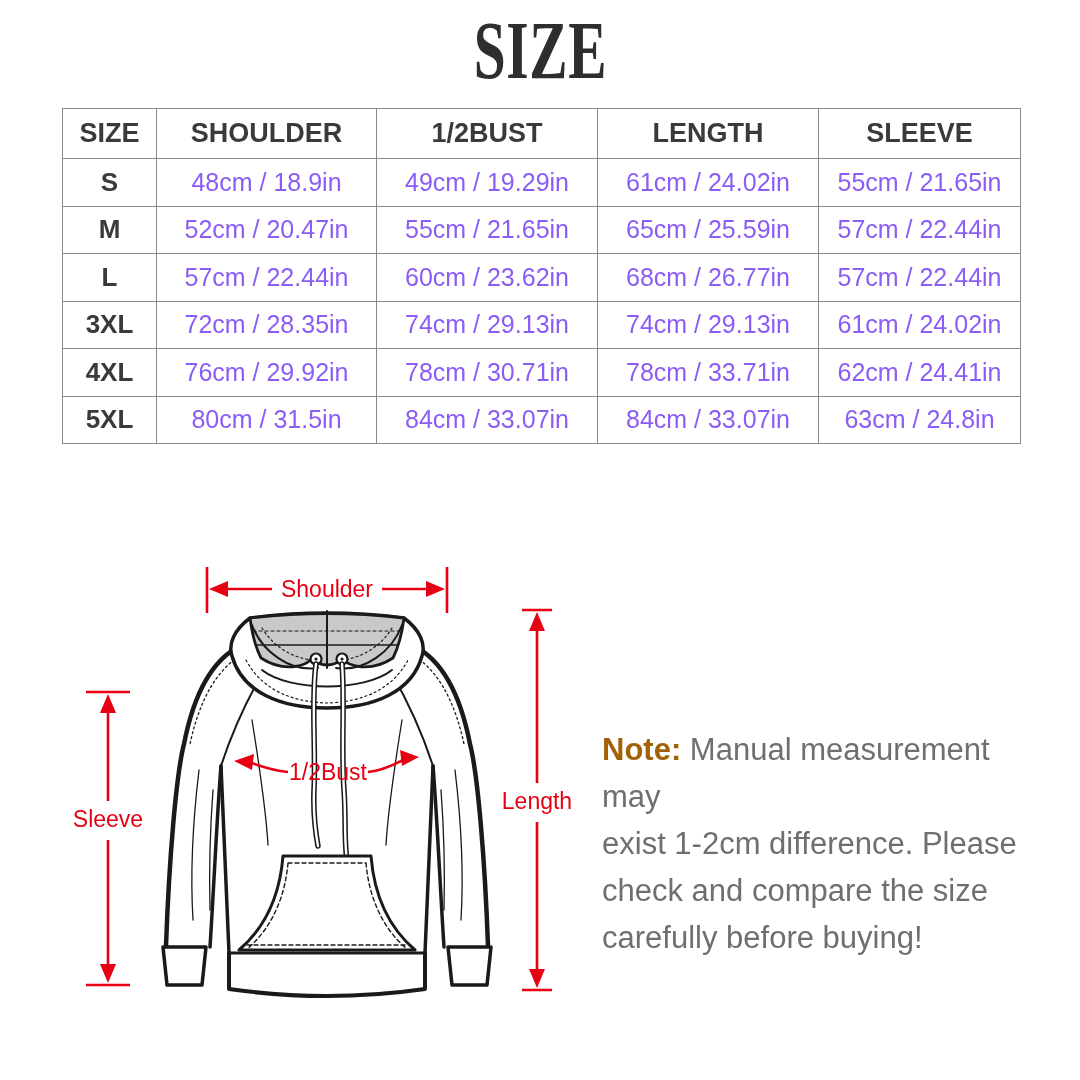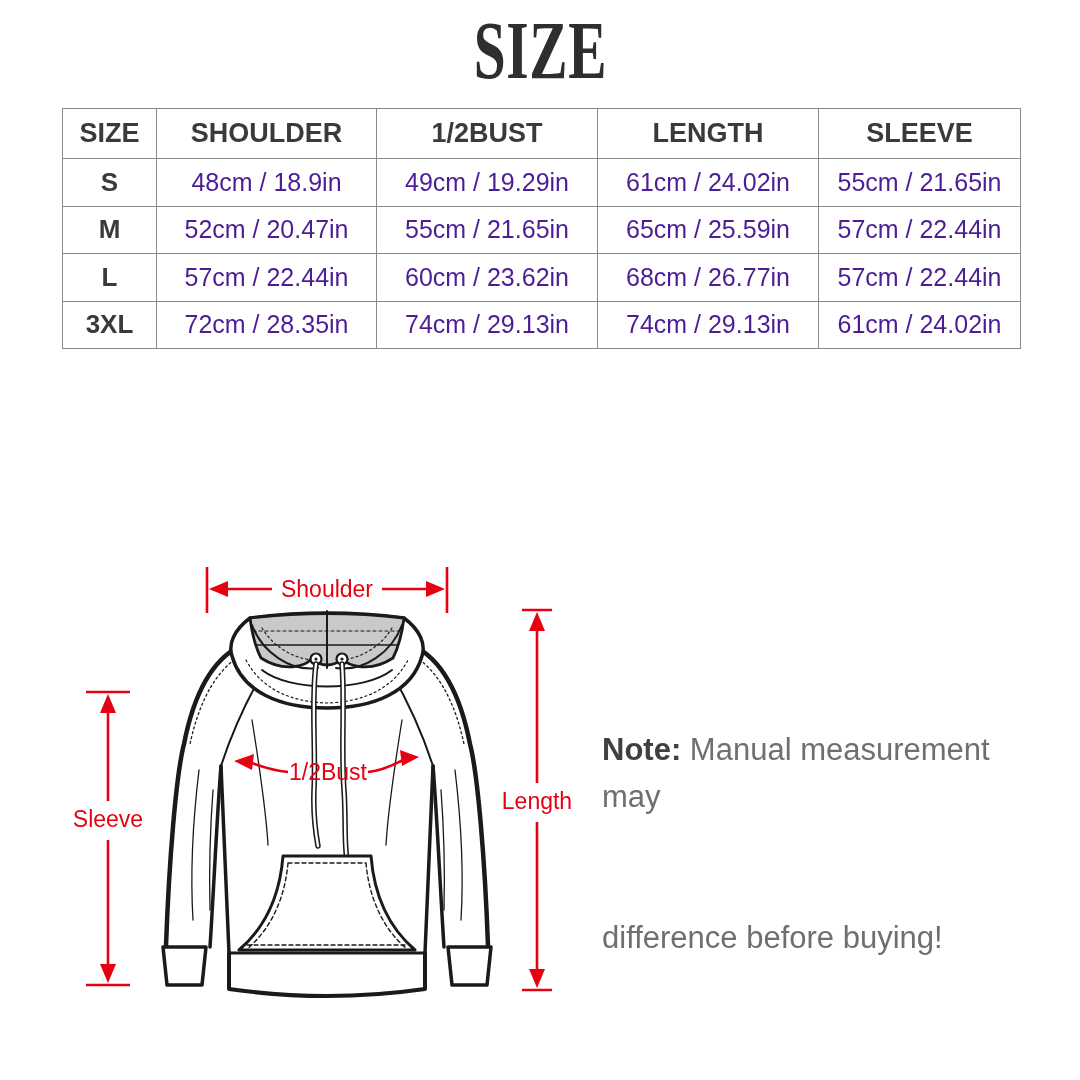--- a/index.html
+++ b/index.html
@@ -9,28 +9,28 @@
   .title-wrap{position:absolute;left:0;top:10px;width:1080px;text-align:center;}
   .title{display:inline-block;font-family:"Liberation Serif", serif;font-weight:bold;
          font-size:82px;line-height:1;color:#2e2e2e;transform:scaleX(0.70);
          transform-origin:center;letter-spacing:1px;}
   
   table.size-chart{position:absolute;left:62px;top:108px;width:958px;
         border-collapse:collapse;table-layout:fixed;background:#fff;}
   table.size-chart td,table.size-chart th{border:1px solid #8a8a8a;text-align:center;
         vertical-align:middle;padding:0;}
   table.size-chart th{height:49px;font-size:27px;font-weight:bold;color:#3a3a3a;}
-  table.size-chart td{height:46.5px;font-size:25px;color:#4c1d95;}
+  table.size-chart td{height:46.5px;font-size:25px;color:#8b5cf6;}
   table.size-chart td.size-col{font-weight:bold;color:#3a3a3a;font-size:26px;}
   
   .diagram{position:absolute;left:60px;top:555px;width:520px;height:470px;}
   
   .note{position:absolute;left:602px;top:726px;width:430px;font-size:31px;
         line-height:47px;color:#6f6f6f;}
-  .note b{font-weight:bold;color:#404040;}
+  .note b{font-weight:bold;color:#a16207;}
 </style>
 </head>
 <body>
 
 <div class="title-wrap">
   <span class="title">SIZE</span>
 </div>
 
 <table class="size-chart">
   <colgroup>
@@ -70,20 +70,34 @@
       <td>60cm / 23.62in</td>
       <td>68cm / 26.77in</td>
       <td>57cm / 22.44in</td>
     </tr>
     <tr>
       <td class="size-col">3XL</td>
       <td>72cm / 28.35in</td>
       <td>74cm / 29.13in</td>
       <td>74cm / 29.13in</td>
       <td>61cm / 24.02in</td>
+    </tr>
+    <tr>
+      <td class="size-col">4XL</td>
+      <td>76cm / 29.92in</td>
+      <td>78cm / 30.71in</td>
+      <td>78cm / 33.71in</td>
+      <td>62cm / 24.41in</td>
+    </tr>
+    <tr>
+      <td class="size-col">5XL</td>
+      <td>80cm / 31.5in</td>
+      <td>84cm / 33.07in</td>
+      <td>84cm / 33.07in</td>
+      <td>63cm / 24.8in</td>
     </tr>
   </tbody>
 </table>
 
 <svg class="diagram" viewBox="60 555 520 470">
 
   <g stroke="#1a1a1a" fill="none" stroke-linecap="round" stroke-linejoin="round">
 
     <path stroke-width="4.5" d="M240,646 C210,661 193,698 184,744 C176,775 169,862 166,946"></path>
     <path stroke-width="4.5" d="M414,646 C444,661 461,698 470,744 C478,775 485,862 488,946"></path>
@@ -166,16 +180,16 @@
       <polygon stroke="none" points="108,694 100,713 116,713"></polygon>
       <polygon stroke="none" points="108,983 100,964 116,964"></polygon>
       <text x="108" y="827" text-anchor="middle" stroke="none">Sleeve</text>
     </g>
   </g>
 </svg>
 
 <div class="note">
   <b>Note:</b>
   <span>Manual measurement may</span><br>
-  <br>
-  <br>
-  <span>difference before buying!</span>
+  <span>exist 1-2cm difference. Please</span><br>
+  <span>check and compare the size</span><br>
+  <span>carefully before buying!</span>
 </div>
 
 </body></html>

